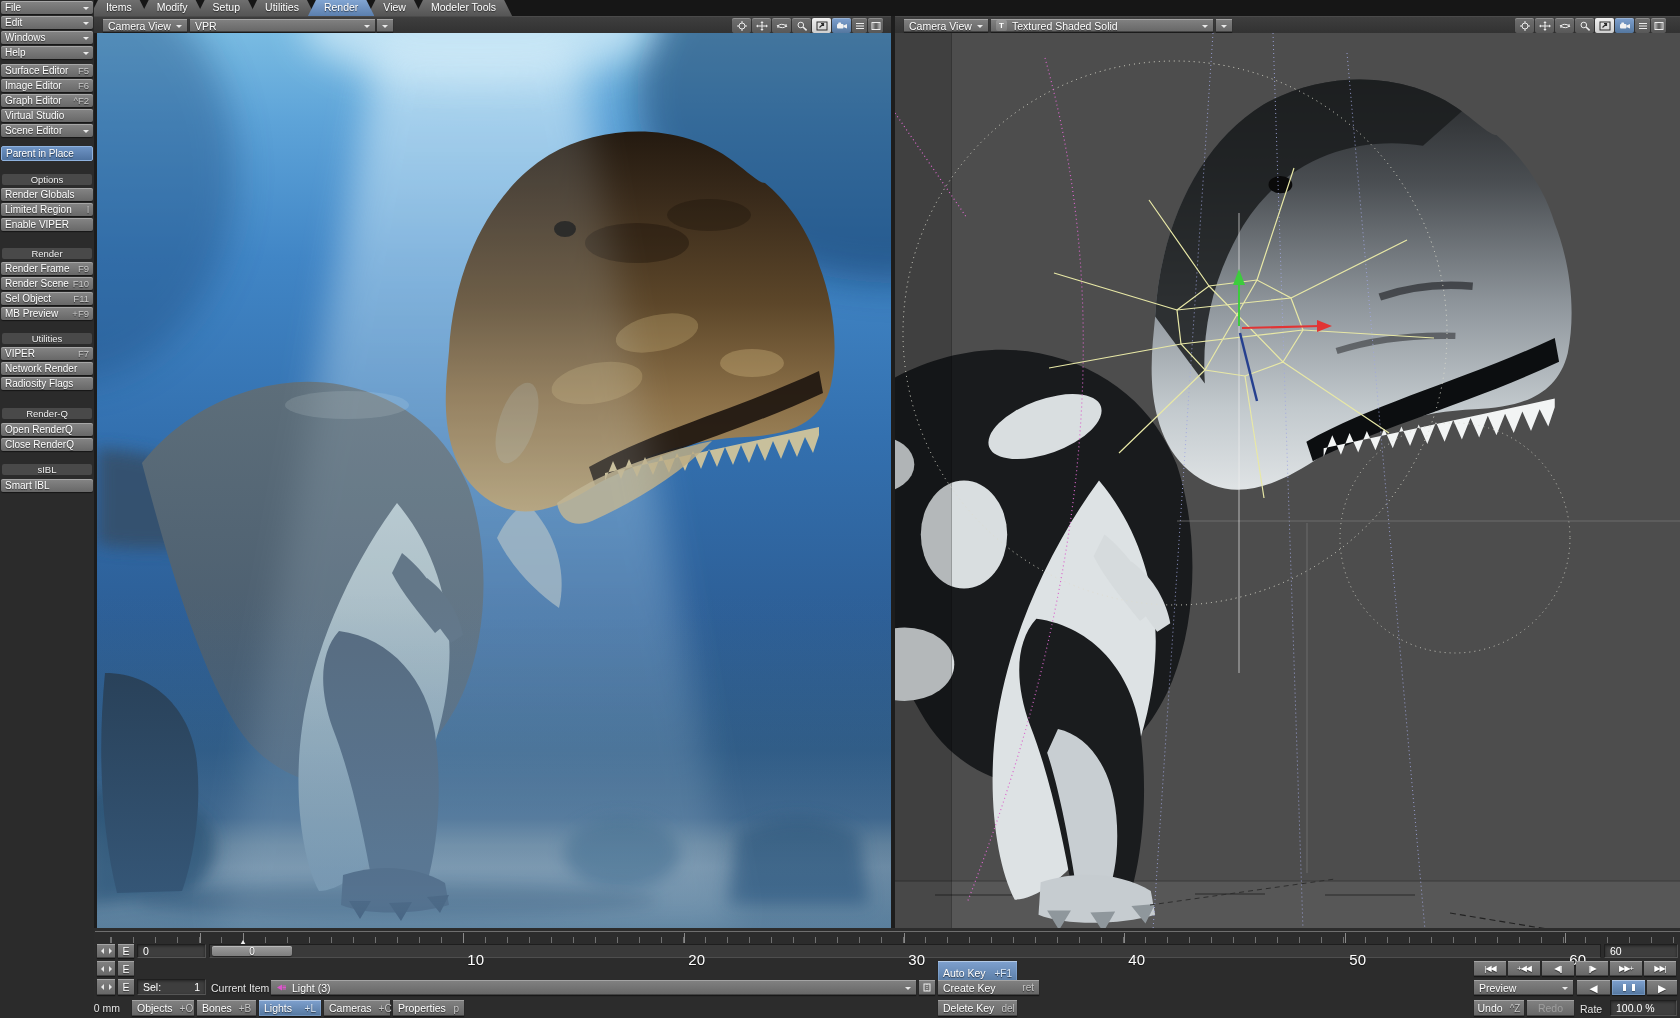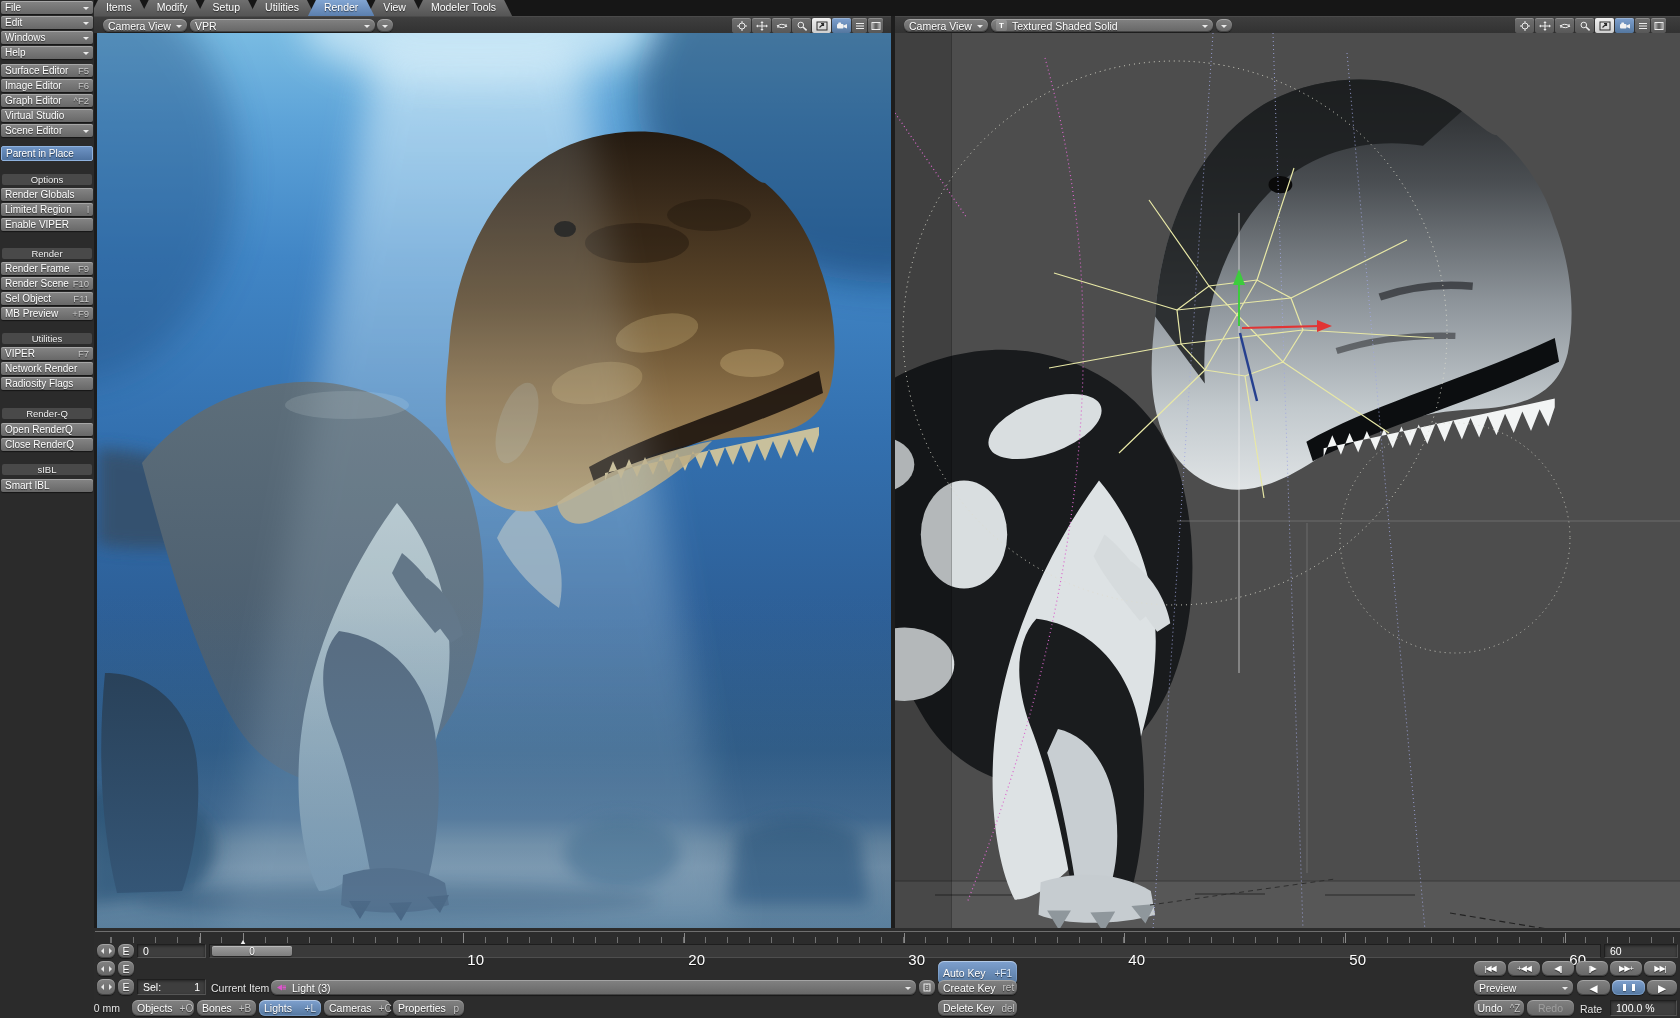--- a/index.html
+++ b/index.html
@@ -2,21 +2,21 @@
 <html><head>
 <meta charset="utf-8">
 <style>
   *{box-sizing:border-box;margin:0;padding:0}
   html,body{background:#181818}
   #app{position:relative;width:1680px;height:1018px;overflow:hidden;background:#2b2b2b;
        font-family:"Liberation Sans",sans-serif;color:#fff;font-size:10.5px;}
   .abs{position:absolute}
   
   .gbtn{position:absolute;display:flex;align-items:center;justify-content:center;gap:3px;
-        background:linear-gradient(#828282,#666);border-radius:6px;
+        background:linear-gradient(#828282,#666);border-radius:0;
         box-shadow:inset 0 1px 0 rgba(255,255,255,.28),inset 0 -1px 0 rgba(0,0,0,.35),0 1px 1px rgba(0,0,0,.45);
         font-size:10.5px;color:#fff;text-shadow:0 1px 1px rgba(0,0,0,.6);white-space:nowrap;cursor:default;}
   .gbtn.l{justify-content:flex-start;padding:0 5px}
   .gbtn .sc{color:#c6c6c6;font-size:10px;margin-left:auto;padding-left:4px}
   .blue{background:linear-gradient(#7fa1cf,#54779f)!important;box-shadow:inset 0 1px 0 rgba(255,255,255,.35),inset 0 0 0 1px rgba(160,195,235,.35),0 1px 1px rgba(0,0,0,.45)}
   .dim{color:#9f9f9f!important;text-shadow:none}
   .caret{width:0;height:0;border:3.5px solid transparent;border-top-color:#e9e9e9;margin-left:auto;transform:translateY(2px);flex:none}
   .caret.solo{margin-left:0}
   
   .fld{position:absolute;background:#3e3e3e;border:1px solid #1f1f1f;border-bottom-color:#555;border-right-color:#505050;
@@ -534,21 +534,21 @@
       </svg>
     <span>Light (3)</span>
       <i class="caret"></i>
   </div>
   <div class="gbtn" style="left:919px;top:980px;width:16px;height:15px">
       <svg width="8" height="9" viewBox="0 0 8 9" fill="none" stroke="#ececec">
         <rect x="1" y="1" width="6" height="7"></rect>
         <path d="M4 1v7" stroke-dasharray="1 1"></path>
       </svg>
     </div>
-  <div class="gbtn" style="left:938px;top:980px;width:79px;height:15px;justify-content:space-between;padding:0 5px">
+  <div class="gbtn" style="left:938px;top:980px;width:101px;height:15px;justify-content:space-between;padding:0 5px">
       <span>Create Key</span>
       <span class="sc">ret</span>
     </div>
   <div class="gbtn l" style="left:1474px;top:980px;width:99px;height:15px">
       <span>Preview</span>
       <i class="caret"></i>
     </div>
   <div class="gbtn" style="left:1577px;top:980px;width:33px;height:15px">◀</div>
   <div class="gbtn blue" style="left:1612px;top:980px;width:33px;height:15px">
       <i class="pbar"></i>

